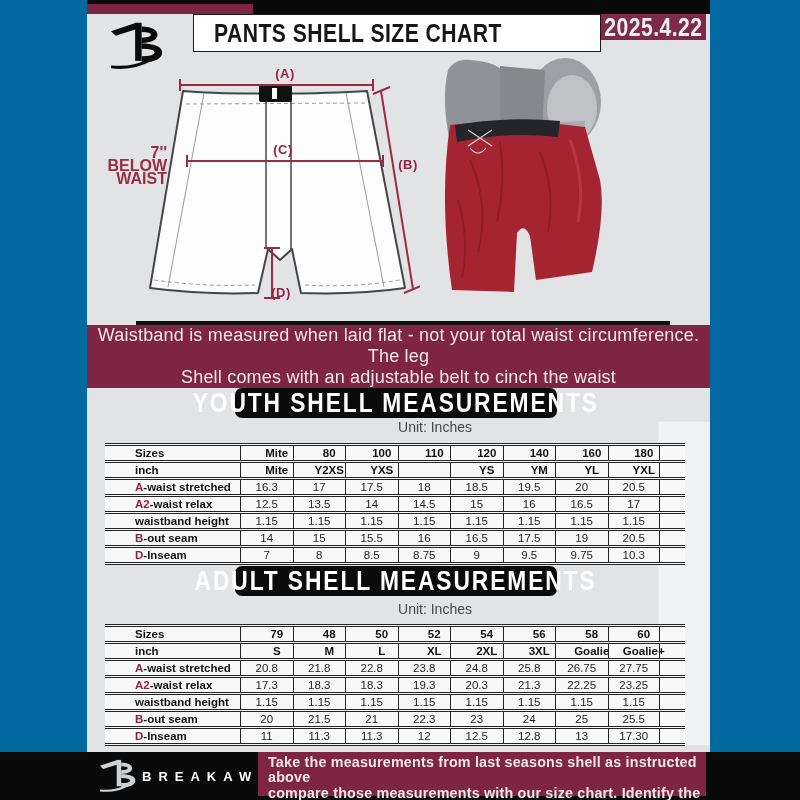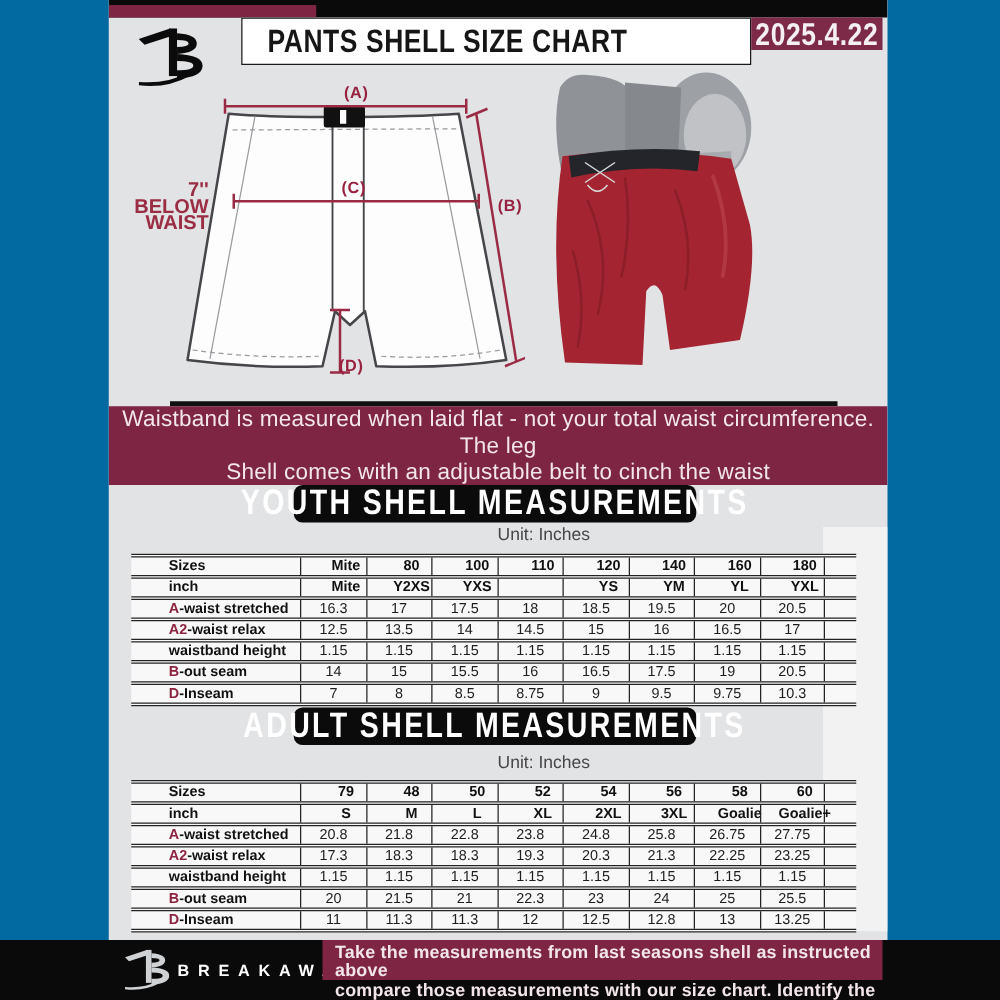--- a/index.html
+++ b/index.html
@@ -52,21 +52,21 @@
   .pre{color:#8e2340;}
 
   
   .wm{left:540px;top:400px;font-size:470px;line-height:.78;font-weight:700;color:#ffffff;opacity:.55;z-index:1;}
 
   
   .footer{left:0;top:752px;width:800px;height:48px;background:#0a0a0a;z-index:5;}
   .f-logo{left:100px;top:4px;width:36px;height:40px;}
   .f-brand{left:142px;top:0;height:48px;display:flex;align-items:center;font-size:13px;
            letter-spacing:7px;font-weight:700;color:#fff;}
-  .f-maroon{left:258px;top:0;width:448px;height:32px;background:#7d2543;box-sizing:border-box;
+  .f-maroon{left:258px;top:0;width:448px;height:44px;background:#7d2543;box-sizing:border-box;
             padding:3px 4px 0 10px;color:#f2e6ea;font-size:14.3px;line-height:15.3px;font-weight:600;letter-spacing:.2px;}
 </style>
 </head>
 <body>
 
 <div class="canvas">
   <div class="page abs">
     <div class="abs pg-topstrip"></div>
     <div class="abs pg-topaccent"></div>
 
@@ -308,21 +308,21 @@
         </div>
         <div class="t-row">
           <div class="cell label"><span class="pre">D</span>-Inseam</div>
           <div class="cell val">11</div>
           <div class="cell val">11.3</div>
           <div class="cell val">11.3</div>
           <div class="cell val">12</div>
           <div class="cell val">12.5</div>
           <div class="cell val">12.8</div>
           <div class="cell val">13</div>
-          <div class="cell val">13.25</div>
+          <div class="cell val">17.30</div>
         </div>
       </div>
 
     <div class="abs wm">B</div>
   </div>
 
   <div class="abs footer">
     <svg class="abs f-logo" viewBox="0 0 56 58">
       <g fill="#cfd2d5">
         <polygon points="0,13 27,4 27,11 5,18"></polygon>

